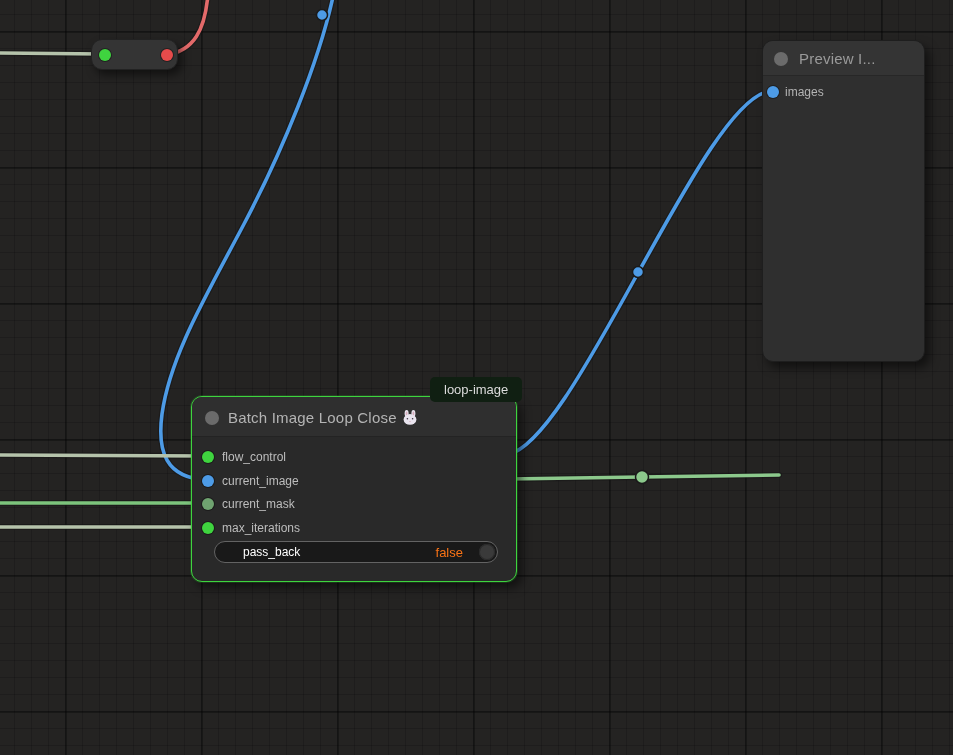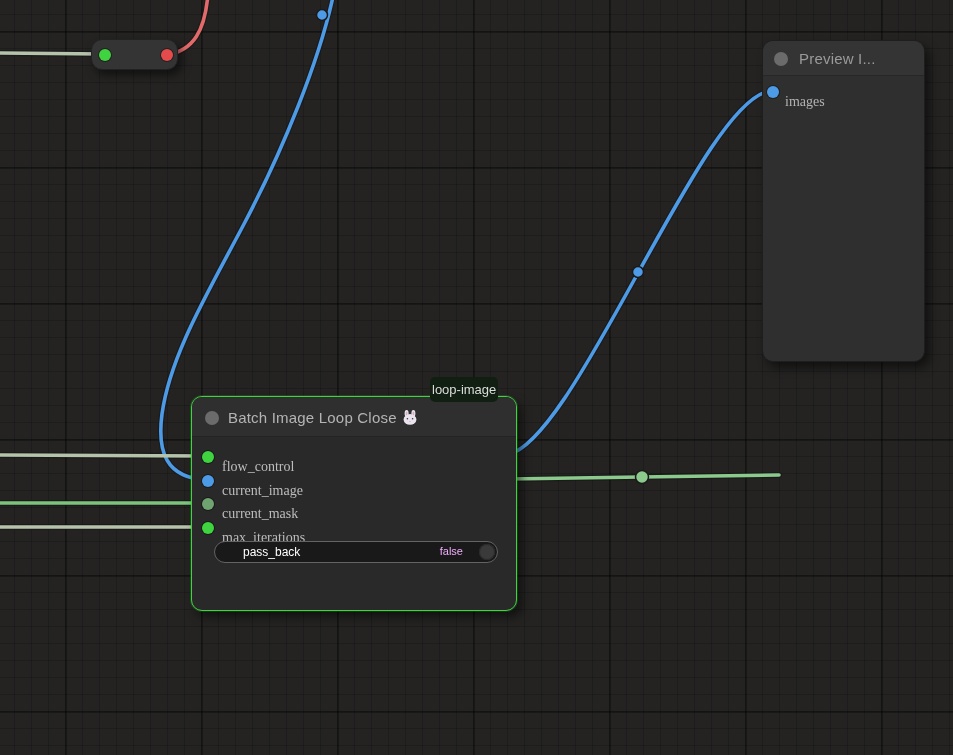--- a/index.html
+++ b/index.html
@@ -37,48 +37,48 @@
   .node-title{
     position:absolute;left:36px;top:9px;font-size:15px;color:#a0a0a0;
     white-space:nowrap;letter-spacing:.2px;
   }
   .slot{position:absolute;height:18px;}
   .port{
     position:absolute;width:12px;height:12px;border-radius:50%;
     top:3px;box-shadow:0 0 0 1px rgba(0,0,0,0.35);
   }
   .slot-label{
-    position:absolute;top:11px;font-size:14px;color:#bdbdbd;white-space:nowrap;font-family:Liberation Serif, serif;
+    position:absolute;top:2px;font-size:12px;color:#bdbdbd;white-space:nowrap;
   }
 
   
   .node.selected{
     background:#292929;border:1.5px solid #3ed43e;
     box-shadow:0 0 0 1px rgba(62,212,62,0.18), 5px 6px 10px rgba(0,0,0,0.5);
   }
   .node.selected .node-header{
     height:40px;background:#2f2f2f;border-bottom:1px solid #232323;border-radius:10px 10px 0 0;
   }
   .node.selected .node-title{top:11px;color:#b4b4b4;}
   .node.selected .collapse-dot{top:14px;left:13px;}
 
   .badge{
     position:absolute;z-index:3;height:25px;line-height:25px;
-    padding:0 2px;border-radius:5px;font-size:13px;color:#dcdcdc;
+    padding:0 14px;border-radius:5px;font-size:13px;color:#dcdcdc;
     background:#101f12;white-space:nowrap;
   }
   .widget{
     position:absolute;height:22px;border-radius:11px;
     background:#191919;border:1px solid #636363;
   }
   .widget-label{
     position:absolute;left:28px;top:3px;font-size:12px;color:#ffffff;
   }
   .widget-value{
-    position:absolute;right:34px;top:3px;font-size:11px;color:#f0abfc;
+    position:absolute;right:34px;top:3px;font-size:13px;color:#f97316;
   }
   .widget-knob{
     position:absolute;right:2px;top:2px;width:16px;height:16px;border-radius:50%;
     background:#3a3a3a;box-shadow:inset 0 0 0 1px #2a2a2a;
   }
   .pill-node{
     position:absolute;z-index:2;border-radius:11px;background:#343434;
     border:1px solid #222;box-shadow:4px 5px 9px rgba(0,0,0,0.5);
   }
   .rabbit-icon{position:relative;top:2px;margin-left:5px;}
@@ -114,21 +114,21 @@
 
   <div class="pill-node" style="left:91px;top:39px;width:87px;height:31px;">
     <span class="port" style="left: 7px; top: 9px; background: rgb(63, 212, 63);"></span>
     <span class="port" style="left: 69px; top: 9px; background: rgb(230, 75, 75);"></span>
   </div>
 
   <div class="badge" style="left:430px;top:377px;">
     <span>loop-image</span>
   </div>
 
-  <div class="node selected" style="left:191px;top:396px;width:326px;height:215px;">
+  <div class="node selected" style="left:191px;top:396px;width:326px;height:186px;">
     <div class="node-header">
       <span class="collapse-dot"></span>
       <span class="node-title">
         <span>Batch Image Loop Close</span><svg class="rabbit-icon" width="16" height="15" viewBox="0 0 16 15">
             <ellipse cx="4.6" cy="3.5" rx="2" ry="3.4" fill="#e9e4ee"></ellipse>
             <ellipse cx="11.4" cy="3.5" rx="2" ry="3.4" fill="#e9e4ee"></ellipse>
             <ellipse cx="4.6" cy="3.8" rx="0.9" ry="2.2" fill="#d9aebe"></ellipse>
             <ellipse cx="11.4" cy="3.8" rx="0.9" ry="2.2" fill="#d9aebe"></ellipse>
             <ellipse cx="8" cy="9.4" rx="6.4" ry="5.3" fill="#e9e4ee"></ellipse>
             <circle cx="5.4" cy="8.8" r="0.8" fill="#3a3440"></circle>

